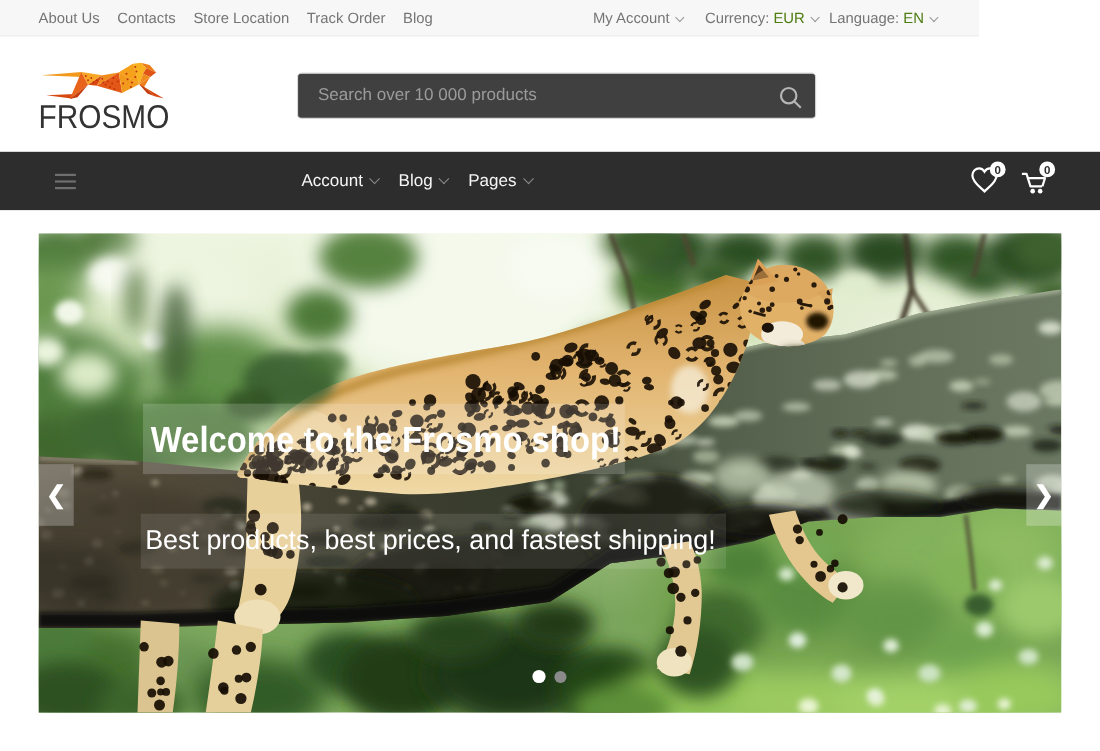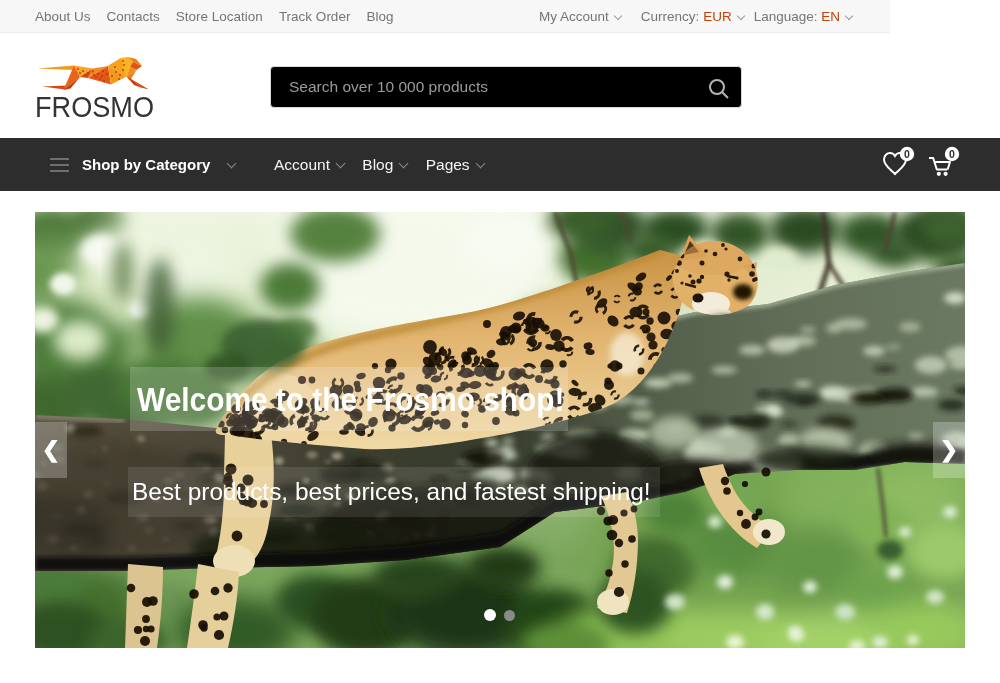--- a/index.html
+++ b/index.html
@@ -1,25 +1,25 @@
 <!DOCTYPE html>
 <html><head>
 <meta charset="utf-8">
 <style>
 * { margin:0; padding:0; box-sizing:border-box; }
 html,body { width:1000px; height:683px; background:#fff; font-family:"Liberation Sans", sans-serif; overflow:hidden; }
 .topbar { position:absolute; left:0; top:0; width:890px; height:33px; background:#f7f7f7; border-bottom:1px solid #ececec; }
 .topbar .links { position:absolute; left:35px; top:0; height:33px; line-height:33px; font-size:13.5px; color:#757575; }
 .topbar .links span { margin-right:16px; }
 .topbar .right { position:absolute; right:36px; top:0; height:33px; line-height:33px; font-size:13.5px; color:#757575; }
-.blue { color:#c2410c; }
+.blue { color:#4d7c0f; }
 .chev { display:inline-block; width:6px; height:6px; border-right:1.5px solid #9a9a9a; border-bottom:1.5px solid #9a9a9a; transform:rotate(45deg); margin:0 2px 2px 6px; }
 .header { position:absolute; left:0; top:34px; width:1000px; height:104px; background:#fff; }
 .logo { position:absolute; left:36px; top:18px; }
-.search { position:absolute; left:270px; top:32px; width:472px; height:42px; border:1px solid #d9d9d9; border-radius:4px; background:#000000; }
+.search { position:absolute; left:270px; top:32px; width:472px; height:42px; border:1px solid #d9d9d9; border-radius:4px; background:#404040; }
 .search .ph { position:absolute; left:18px; top:11px; font-size:15.5px; color:#9b9b9b; }
 .search svg { position:absolute; right:10px; top:10px; }
 .cs { position:absolute; right:35px; top:30px; text-align:right; }
 .cs .l1 { font-size:13px; color:#9e9e9e; }
 .cs .l2 { font-size:21px; font-weight:bold; color:#333; margin-top:3px; letter-spacing:0; }
 .nav { position:absolute; left:0; top:138px; width:1000px; height:53px; background:#2d2d2d; }
 .burger { position:absolute; left:50px; top:19.5px; width:19px; }
 .burger div { height:2px; background:#6f6f6f; margin-bottom:4px; }
 .shopby { position:absolute; left:82px; top:0; height:53px; line-height:53px; color:#fff; font-weight:bold; font-size:15px; }
 .navitems { position:absolute; left:274px; top:0; height:53px; line-height:53px; color:#f5f5f5; font-size:15.5px; }
@@ -100,21 +100,20 @@
         <line x1="15.2" y1="15.2" x2="21" y2="21" stroke="#b5b5b5" stroke-width="2"></line>
       </svg>
   </div>
 </div>
 <div class="nav">
   <div class="burger">
       <div></div>
       <div></div>
       <div style="margin-bottom:0"></div>
     </div>
-  <span class="shopby">Shop by Category<i class="nchev" style="margin-left:18px"></i></span>
   <div class="navitems">
     <span class="item">Account<i class="nchev"></i></span>
     <span class="item">Blog<i class="nchev"></i></span>
     <span class="item">Pages<i class="nchev"></i></span>
   </div>
   <div class="navicons">
     <svg width="95" height="53" viewBox="0 0 95 53">
       <path d="M26,36 C22,32 15,27.5 15,21.5 C15,17.5 18,15 21.2,15 C23.3,15 25,16.2 26,18 C27,16.2 28.7,15 30.8,15 C34,15 37,17.5 37,21.5 C37,27.5 30,32 26,36 Z" fill="none" stroke="#fff" stroke-width="2"></path>
       <circle cx="38" cy="16" r="7.2" fill="#fff"></circle>
       <text x="38" y="20" font-size="10.5" font-weight="bold" fill="#2d2d2d" text-anchor="middle">0</text>

